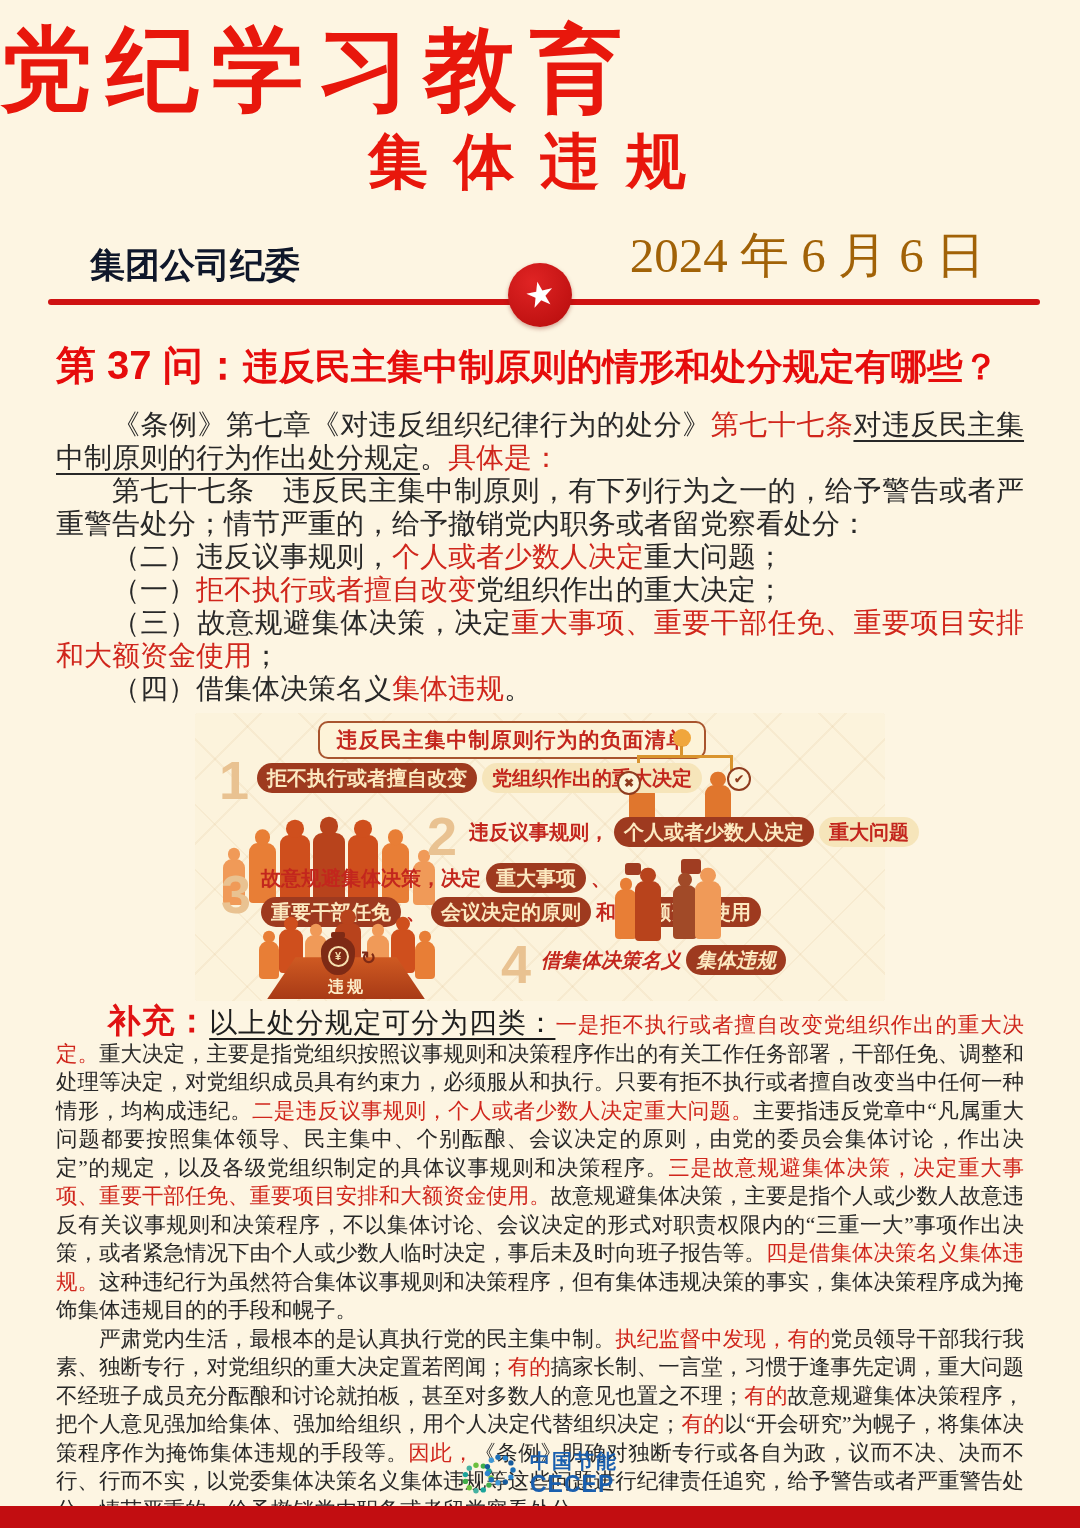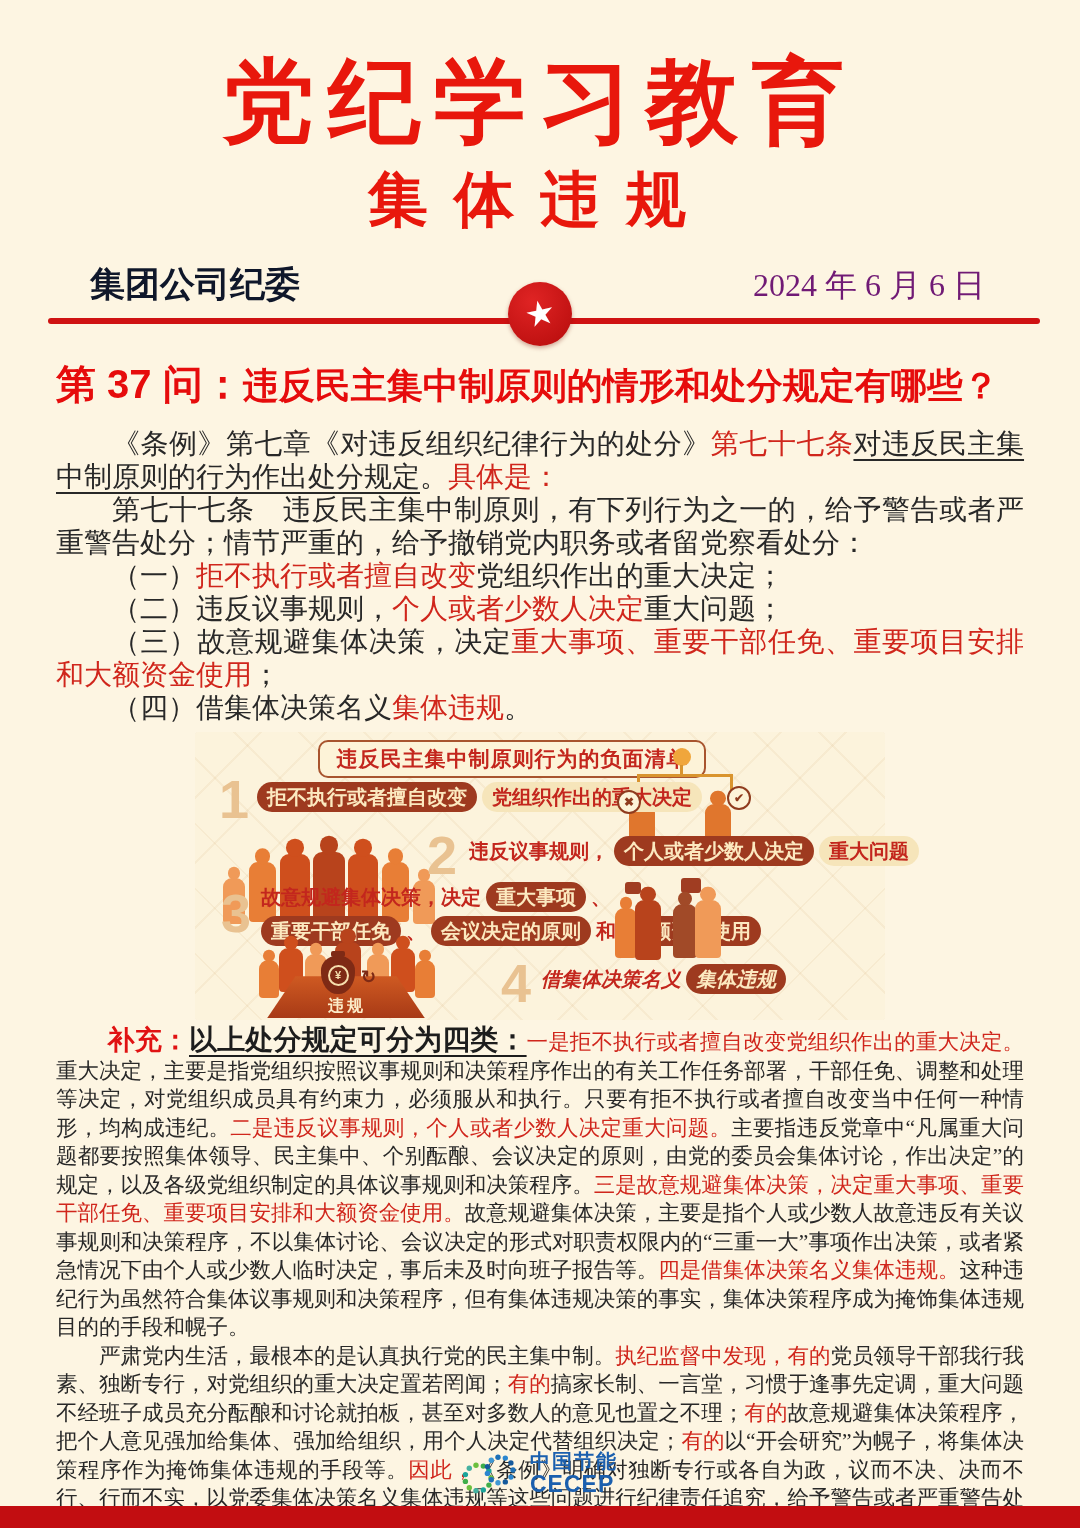--- a/index.html
+++ b/index.html
@@ -1,29 +1,29 @@
 <!DOCTYPE html>
 <html><head>
 <meta charset="utf-8">
 <style>
   html,body{margin:0;padding:0;}
   body{width:1080px;height:1528px;background:#fdf5e2;font-family:"Liberation Serif",serif;}
   .page{position:relative;width:1080px;height:1528px;background:#fdf5e2;overflow:hidden;}
 
   
-  .main-title{margin:16px;padding-top:36px;text-align:center;
+  .main-title{margin:0;padding-top:20px;text-align:left;
     font-family:"Liberation Sans",sans-serif;font-weight:900;
     font-size:92px;line-height:1.08;color:#e8170c;letter-spacing:14px;}
   .sub-title{margin:10px 0 0;text-align:center;font-weight:700;
     font-size:60px;line-height:1.1;color:#e8170c;letter-spacing:26px;}
   .meta-row{display:flex;justify-content:space-between;align-items:flex-end;
     padding:0 95px 0 90px;margin-top:28px;}
   .org-label{color:#0f172a;font-family:"Liberation Sans",sans-serif;
     font-weight:700;font-size:35px;}
-  .date-label{color:#701a75;font-size:32px;text-align:center;}
+  .date-label{color:#a16207;font-size:49px;text-align:center;}
   .divider{position:relative;height:34px;}
   .divider-line{position:absolute;left:48px;right:40px;top:10px;height:6px;
     background:#cf1212;border-radius:3px;}
   .star-badge{position:absolute;left:50%;top:-26px;transform:translateX(-50%);
     width:64px;height:64px;border-radius:50%;
     background:radial-gradient(circle at 38% 30%,#e02424,#b50b0b);
     display:flex;align-items:center;justify-content:center;z-index:2;
     box-shadow:0 2px 4px rgba(120,20,10,.35);}
   .star-badge .glyph{color:#fff;font-size:34px;transform:rotate(-12deg);line-height:1;}
 
@@ -101,22 +101,22 @@
     color:#fcecc8;font-weight:700;font-size:16px;letter-spacing:3px;z-index:4;
     font-family:"Liberation Sans",sans-serif;}
   .ig-table .spin{position:absolute;left:104px;top:30px;color:#7e2a15;font-size:18px;
     z-index:4;font-weight:700;}
 
   
   .sup-p{margin:0;padding:0 56px;font-size:21.5px;line-height:28.5px;
     color:#282828;text-align:justify;}
   .sup-p.p1{margin-top:6px;text-indent:2.4em;}
   .sup-p.p2{text-indent:2em;}
-  .seg.sup-label{color:#e01212;font-size:27px;font-weight:700;}
-  .seg.sup-intro{color:#1d1d1d;font-size:28px;font-weight:700;
+  .seg.sup-label{color:#e01212;font-size:33px;font-weight:700;}
+  .seg.sup-intro{color:#1d1d1d;font-size:28px;font-weight:400;
     text-decoration:underline;text-underline-offset:6px;text-decoration-thickness:2px;}
 
   
   .cecep-logo{position:absolute;left:50%;top:1450px;transform:translateX(-50%);
     display:flex;align-items:center;gap:10px;}
   .logo-text{display:flex;flex-direction:column;line-height:1.05;
     font-family:"Liberation Sans",sans-serif;color:#1a5fae;font-weight:700;}
   .logo-cn{font-size:20px;letter-spacing:2px;}
   .logo-en{font-size:23px;letter-spacing:1px;}
   .bottom-bar{position:absolute;left:0;right:0;bottom:0;height:22px;background:#c20d11;}
@@ -141,22 +141,22 @@
     </div>
   </div>
 
   <div class="question">
     <span class="q-label">第 37 问：</span><span class="q-text">违反民主集中制原则的情形和处分规定有哪些？</span>
   </div>
 
   <div class="content">
     <p class="body-p first"><span class="seg bk">《条例》第七章《对违反组织纪律行为的处分》</span><span class="seg rd">第七十七条</span><span class="seg bku">对违反民主集中制原则的行为作出处分规定</span><span class="seg bk">。</span><span class="seg rd">具体是：</span></p>
     <p class="body-p"><span class="seg bk">第七十七条　违反民主集中制原则，有下列行为之一的，给予警告或者严重警告处分；情节严重的，给予撤销党内职务或者留党察看处分：</span></p>
+    <p class="body-p"><span class="seg bk">（二）违反议事规则，</span><span class="seg rd">个人或者少数人决定</span><span class="seg bk">重大问题；</span></p>
     <p class="body-p"><span class="seg bk">（一）</span><span class="seg rd">拒不执行或者擅自改变</span><span class="seg bk">党组织作出的重大决定；</span></p>
-    <p class="body-p"><span class="seg bk">（二）违反议事规则，</span><span class="seg rd">个人或者少数人决定</span><span class="seg bk">重大问题；</span></p>
     <p class="body-p"><span class="seg bk">（三）故意规避集体决策，决定</span><span class="seg rd">重大事项、重要干部任免、重要项目安排和大额资金使用</span><span class="seg bk">；</span></p>
     <p class="body-p"><span class="seg bk">（四）借集体决策名义</span><span class="seg rd">集体违规</span><span class="seg bk">。</span></p>
   </div>
 
   <div class="infographic">
     <div class="ig-title">违反民主集中制原则行为的负面清单</div>
 
     <div class="ig-org">
       <div class="node"></div>
       <div class="stem"></div>

